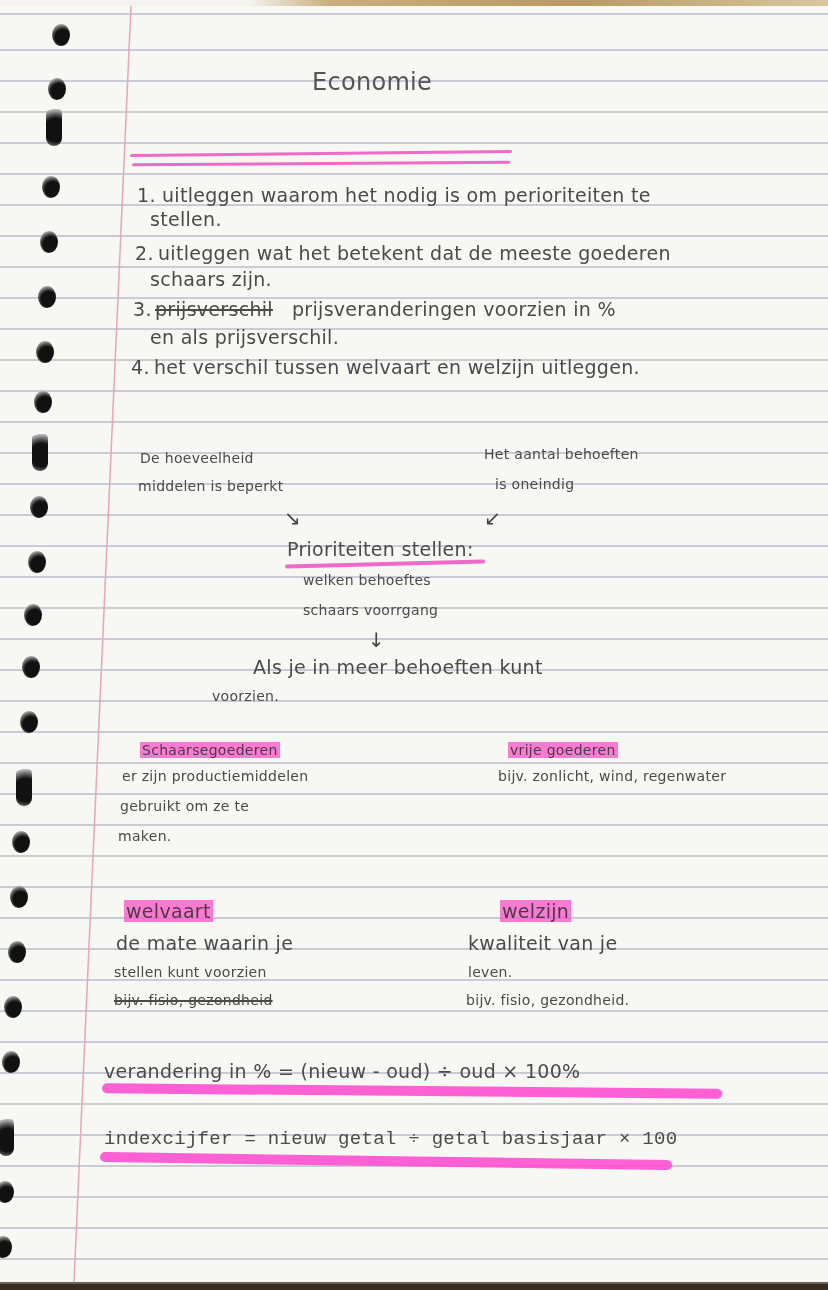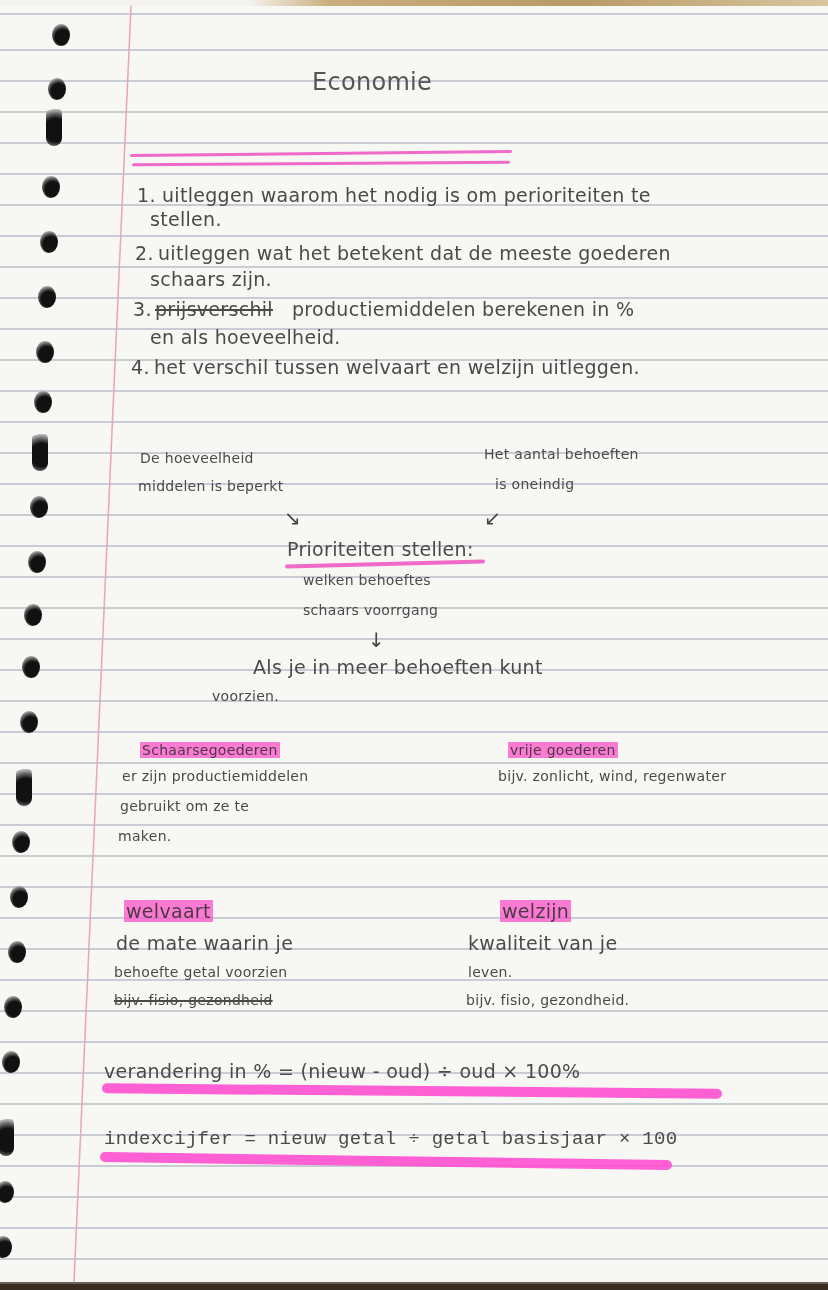--- a/index.html
+++ b/index.html
@@ -94,22 +94,22 @@
       <span class="hand" style="left:150px;top:202px;">stellen.</span>
     </div>
     <div>
       <span class="hand" style="left:135px;top:236px;">2.</span>
       <span class="hand" style="left:158px;top:236px;">uitleggen wat het betekent dat de meeste goederen</span>
       <span class="hand" style="left:150px;top:262px;">schaars zijn.</span>
     </div>
     <div>
       <span class="hand" style="left:133px;top:292px;">3.</span>
       <span class="hand strike" style="left:155px;top:292px;">prijsverschil</span>
-      <span class="hand" style="left:292px;top:292px;">productiemiddelen berekenen in %</span>
-      <span class="hand" style="left:150px;top:320px;">en als hoeveelheid.</span>
+      <span class="hand" style="left:292px;top:292px;">prijsveranderingen voorzien in %</span>
+      <span class="hand" style="left:150px;top:320px;">en als prijsverschil.</span>
     </div>
     <div>
       <span class="hand" style="left:131px;top:350px;">4.</span>
       <span class="hand" style="left:154px;top:350px;">het verschil tussen welvaart en welzijn uitleggen.</span>
     </div>
   </div>
 
   <div>
     <div class="hand small" style="left:140px;top:444px;">De hoeveelheid</div>
     <div class="hand small" style="left:138px;top:472px;">middelen is beperkt</div>
@@ -138,21 +138,21 @@
       <span class="hl-pink">vrije goederen</span>
     </div>
     <div class="hand small" style="left:498px;top:762px;">bijv. zonlicht, wind, regenwater</div>
   </div>
 
   <div>
     <div class="hand" style="left:124px;top:894px;">
       <span class="hl-pink">welvaart</span>
     </div>
     <div class="hand" style="left:116px;top:926px;">de mate waarin je</div>
-    <div class="hand small" style="left:114px;top:958px;">behoefte getal voorzien</div>
+    <div class="hand small" style="left:114px;top:958px;">stellen kunt voorzien</div>
     <div class="hand small strike" style="left:114px;top:986px;">bijv. fisio, gezondheid</div>
 
     <div class="hand" style="left:500px;top:894px;">
       <span class="hl-pink">welzijn</span>
     </div>
     <div class="hand" style="left:468px;top:926px;">kwaliteit van je</div>
     <div class="hand small" style="left:468px;top:958px;">leven.</div>
     <div class="hand small" style="left:466px;top:986px;">bijv. fisio, gezondheid.</div>
   </div>
 

